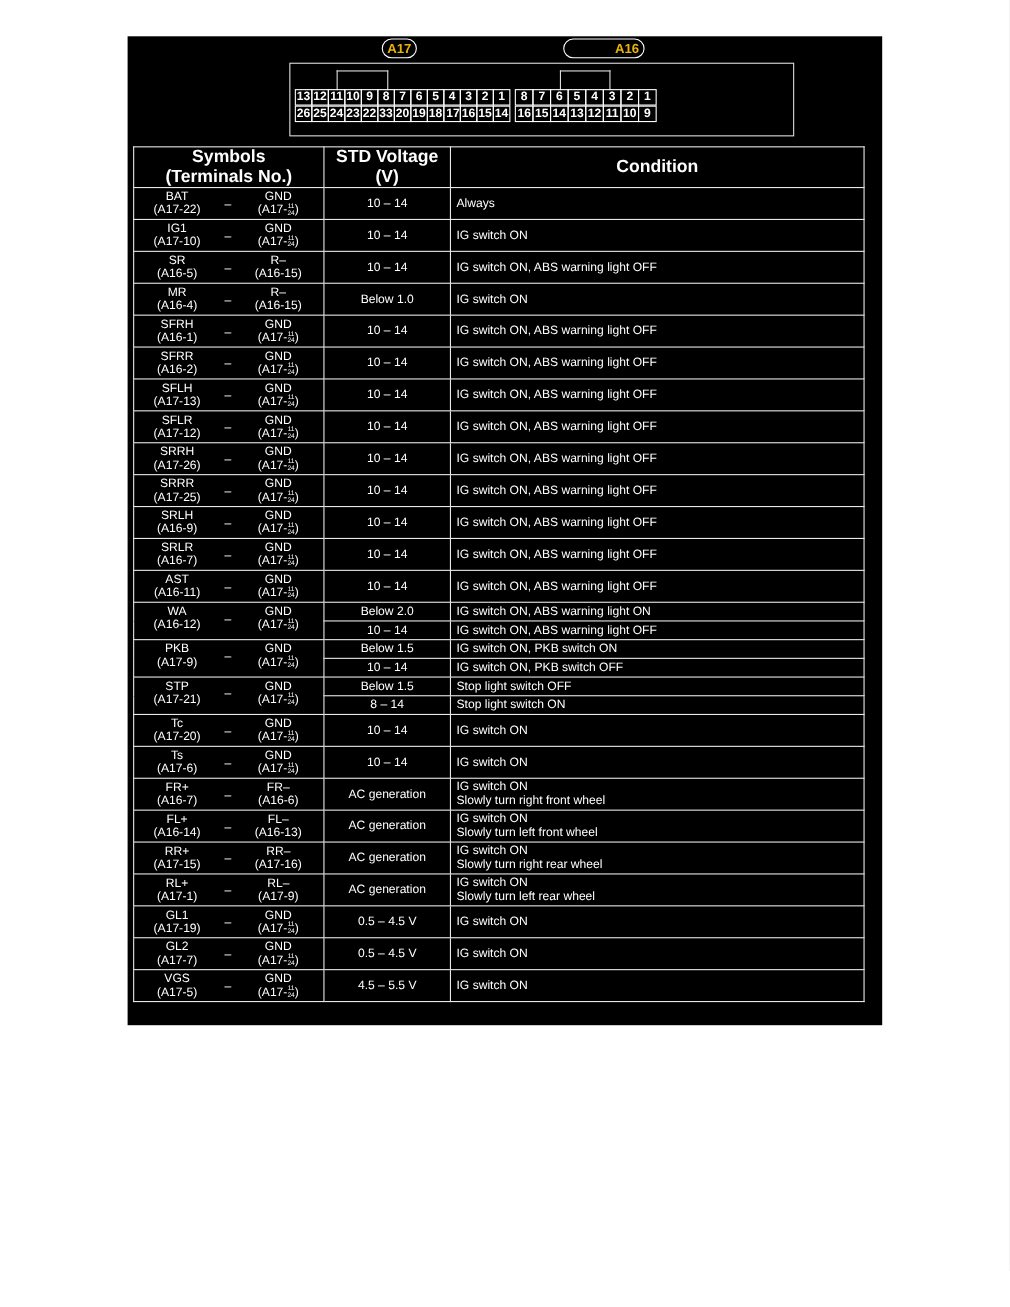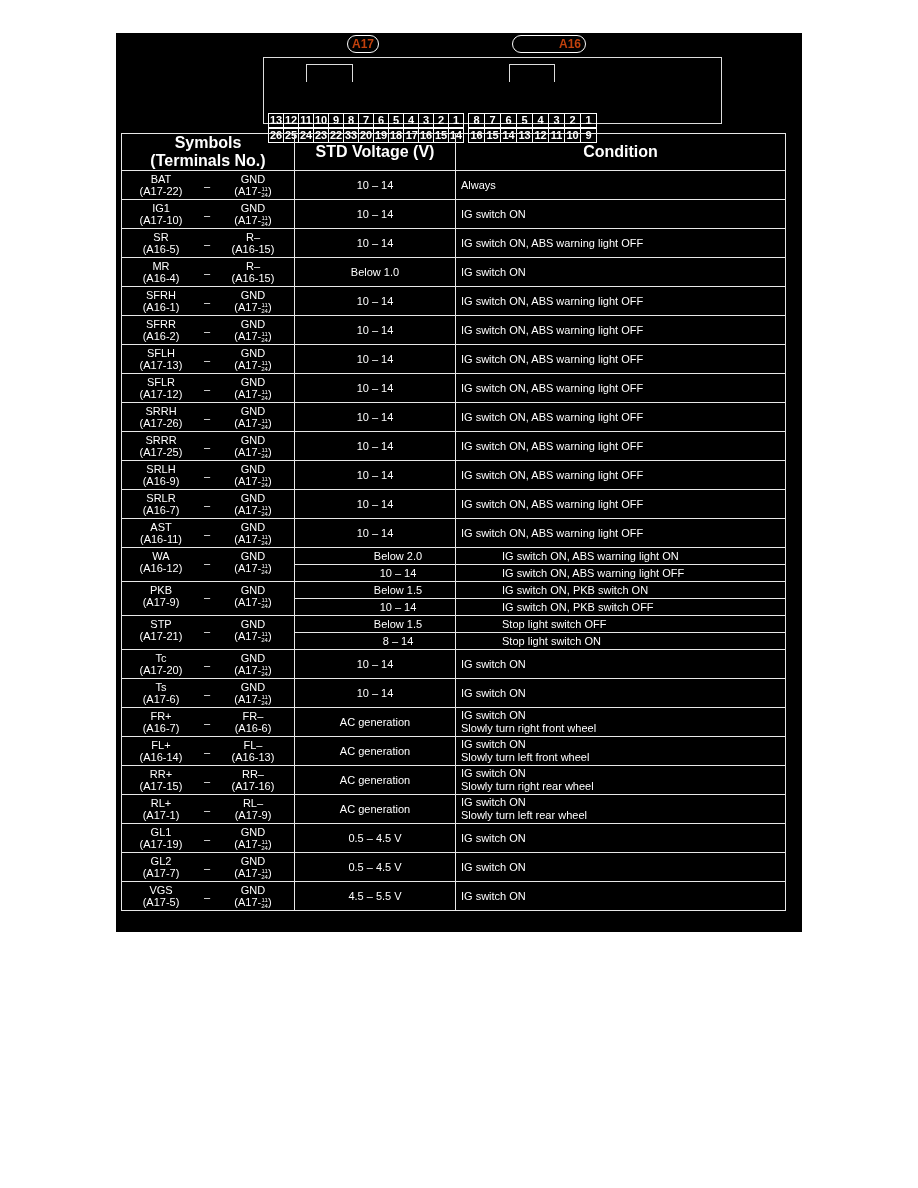--- a/index.html
+++ b/index.html
@@ -1,35 +1,35 @@
 <!DOCTYPE html>
 <html><head>
 <meta charset="utf-8">
 <style>
   html, body { margin:0; padding:0; background:#ffffff; }
   body { width:918px; height:1188px; position:relative; font-family:"Liberation Sans", sans-serif; }
   .page { position:absolute; left:116px; top:33px; width:686px; height:899px; background:#000; }
   .diagram { position:absolute; left:0; top:0; width:686px; height:100px; }
-  .conn-label { position:absolute; top:2px; height:16px; padding:0 4px; border:1.5px solid #fff; border-radius:9px; color:#c2410c; font-weight:bold; font-size:12px; line-height:16px; }
+  .conn-label { position:absolute; top:2px; height:16px; padding:0 4px; border:1.5px solid #fff; border-radius:9px; color:#eab308; font-weight:bold; font-size:12px; line-height:16px; }
   .housing { position:absolute; border:1px solid #ddd; }
   .latch { position:absolute; border:1px solid #ddd; border-bottom:none; }
   .pinrow { position:absolute; display:flex; }
-  .pin { height:13px; border:1px solid #fff; color:#fff; font-size:11px; font-weight:bold; line-height:13px; text-align:center; box-sizing:content-box; margin-right:-1px;margin-top:32px; }
+  .pin { height:13px; border:1px solid #fff; color:#fff; font-size:11px; font-weight:bold; line-height:13px; text-align:center; box-sizing:content-box; margin-right:-1px; }
   table { position:absolute; left:5px; top:100px; width:665px; border-collapse:collapse; color:#fff; font-size:11px; }
   td, th { border:1.5px solid #e8e8e8; padding:0; }
   th { font-weight:bold; height:30px; font-size:16px; }
   .sym { width:172px; position:relative; height:28px; }
   .sym .a, .sym .b { position:absolute; width:70px; text-align:center; line-height:12px; top:2px; }
   .sym .a { left:4px; }
   .sym .b { left:96px; }
   .sym .dash { position:absolute; left:82px; top:9px; }
   .volt { width:114px; text-align:center; }
   .cond { padding-left:5px;margin-top:43px; }
   .frac { display:inline-block; font-size:6px; line-height:6px; vertical-align:middle; text-align:center; }
-  .sub td.volt, .sub td.cond { height:16px;padding-left:46px; }
+  .sub td.volt, .sub td.cond { height:16px; }
 </style>
 </head>
 <body>
 
 <div class="page">
   <div class="diagram">
     <div class="conn-label" style="left:231px;">A17</div>
     <div class="conn-label" style="left:396px;padding-left:46px;">A16</div>
     <div class="housing" style="left:147px; top:24px; width:457px; height:65px;"></div>
     <div class="latch" style="left:190px; top:31px; width:45px; height:17px;"></div>

